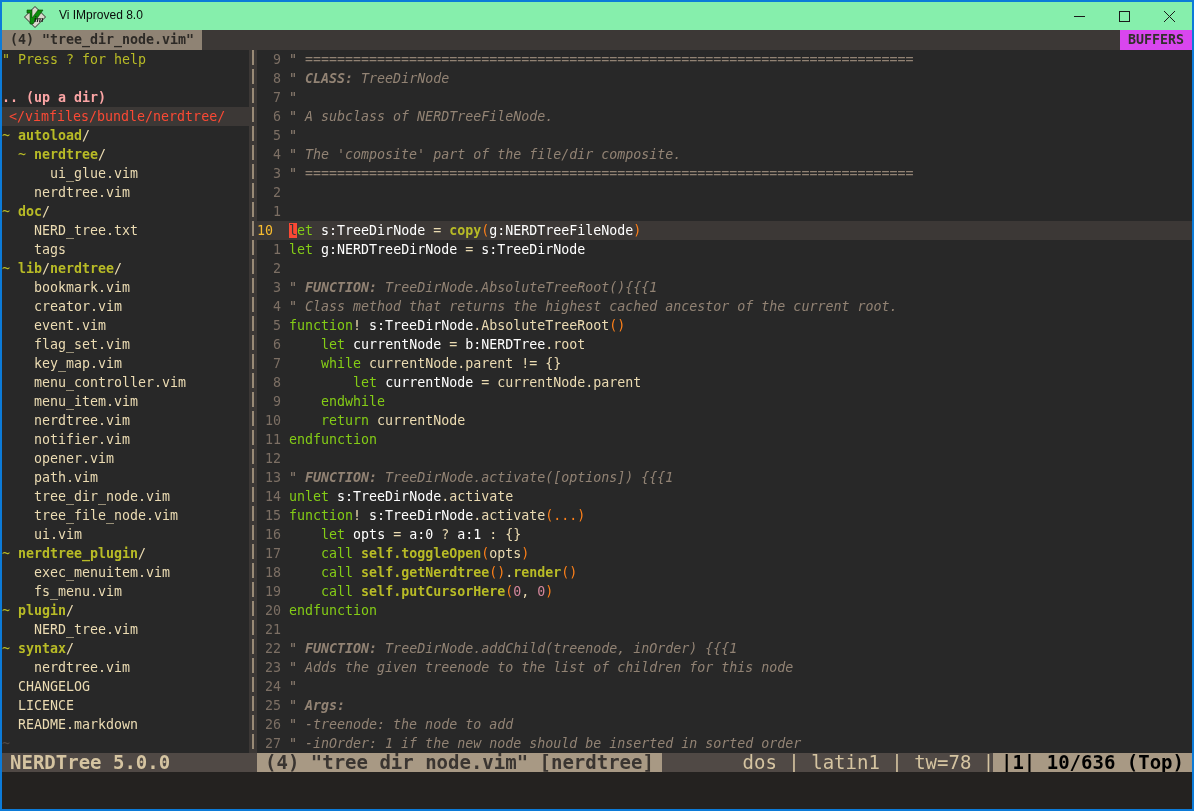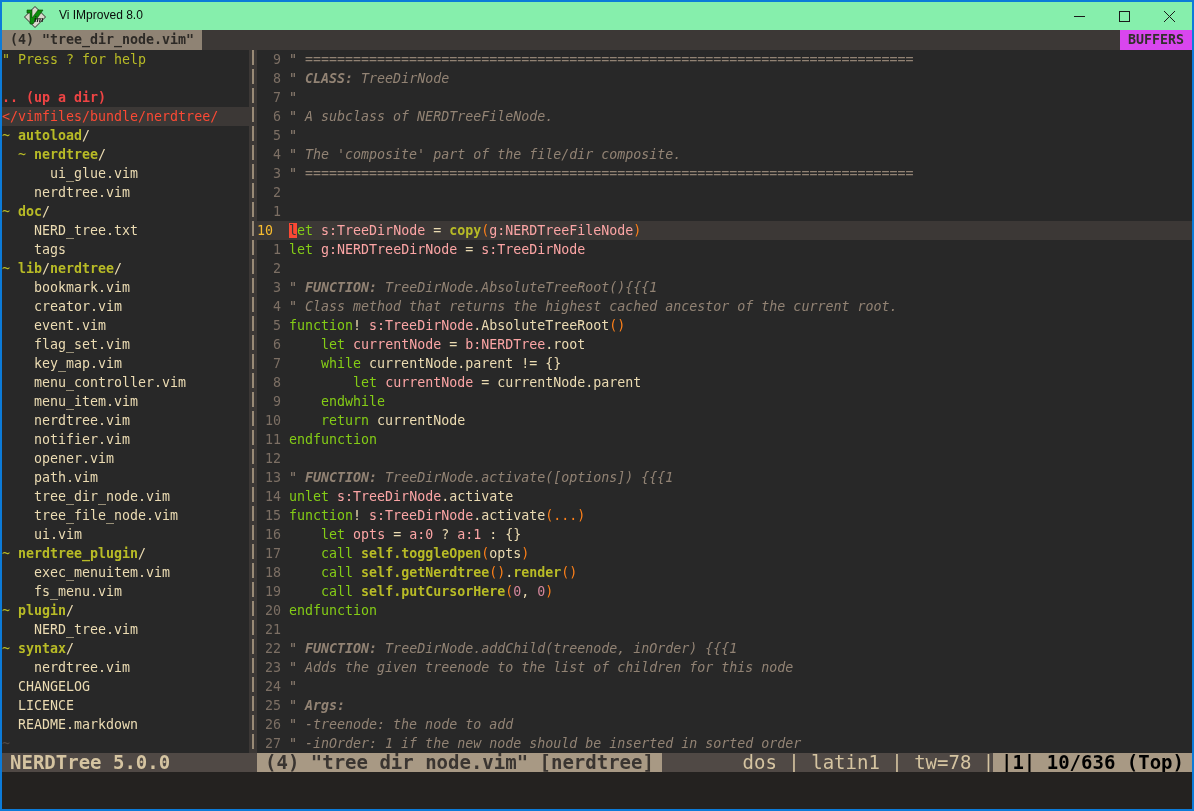--- a/index.html
+++ b/index.html
@@ -25,31 +25,31 @@
   .vsep .bar{position:absolute;left:3px;top:0;width:2px;height:703px;
        background:repeating-linear-gradient(to bottom,#998a76 0px,#998a76 15px,transparent 15px,transparent 19px);}
   .editor{position:absolute;left:255px;top:0;width:935px;height:703px;overflow:hidden;}
 
   .row{height:19px;line-height:19px;white-space:pre;font-size:13.3px;color:#ebdbb2;}
   .row.cursorline{background:#3c3836;}
 
   .tok-c{color:#928374;font-style:italic;}
   .tok-ct{color:#928374;font-style:italic;font-weight:bold;}
   .tok-k{color:#84cc16;}
-  .tok-v{color:#fca5a5;}
+  .tok-v{color:#ffffff;}
   .tok-f{color:#b8bb26;font-weight:bold;}
   .tok-o{color:#fe8019;}
   .tok-n{color:#d3869b;}
   .tok-w{color:#ebdbb2;}
   .tok-ln{color:#7c6f64;}
   .tok-lnc{color:#fabd2f;}
   .tok-cur{background:#fb4934;color:#3c3836;}
   .tok-h{color:#b8bb26;}
-  .tok-hb{color:#ef4444;font-weight:bold;}
-  .tok-r{color:#fb4934;}
+  .tok-hb{color:#fca5a5;font-weight:bold;}
+  .tok-r{color:#fb4934;margin-left:7px;}
   .tok-t{color:#b8bb26;}
   .tok-d{color:#b8bb26;font-weight:bold;}
   .tok-s{color:#ebdbb2;}
   .tok-eob{color:#504945;}
 
   .statusline{position:absolute;left:2px;top:753px;width:1190px;height:19px;background:#504945;
        font-size:19px;line-height:19px;white-space:pre;}
   .sl-left{position:absolute;left:0;top:0;width:255px;height:19px;background:#504945;
        color:#d5c4a1;font-weight:bold;padding-left:8px;box-sizing:border-box;}
   .sl-file{position:absolute;left:255px;top:0;height:19px;background:#a89984;color:#3a3531;

